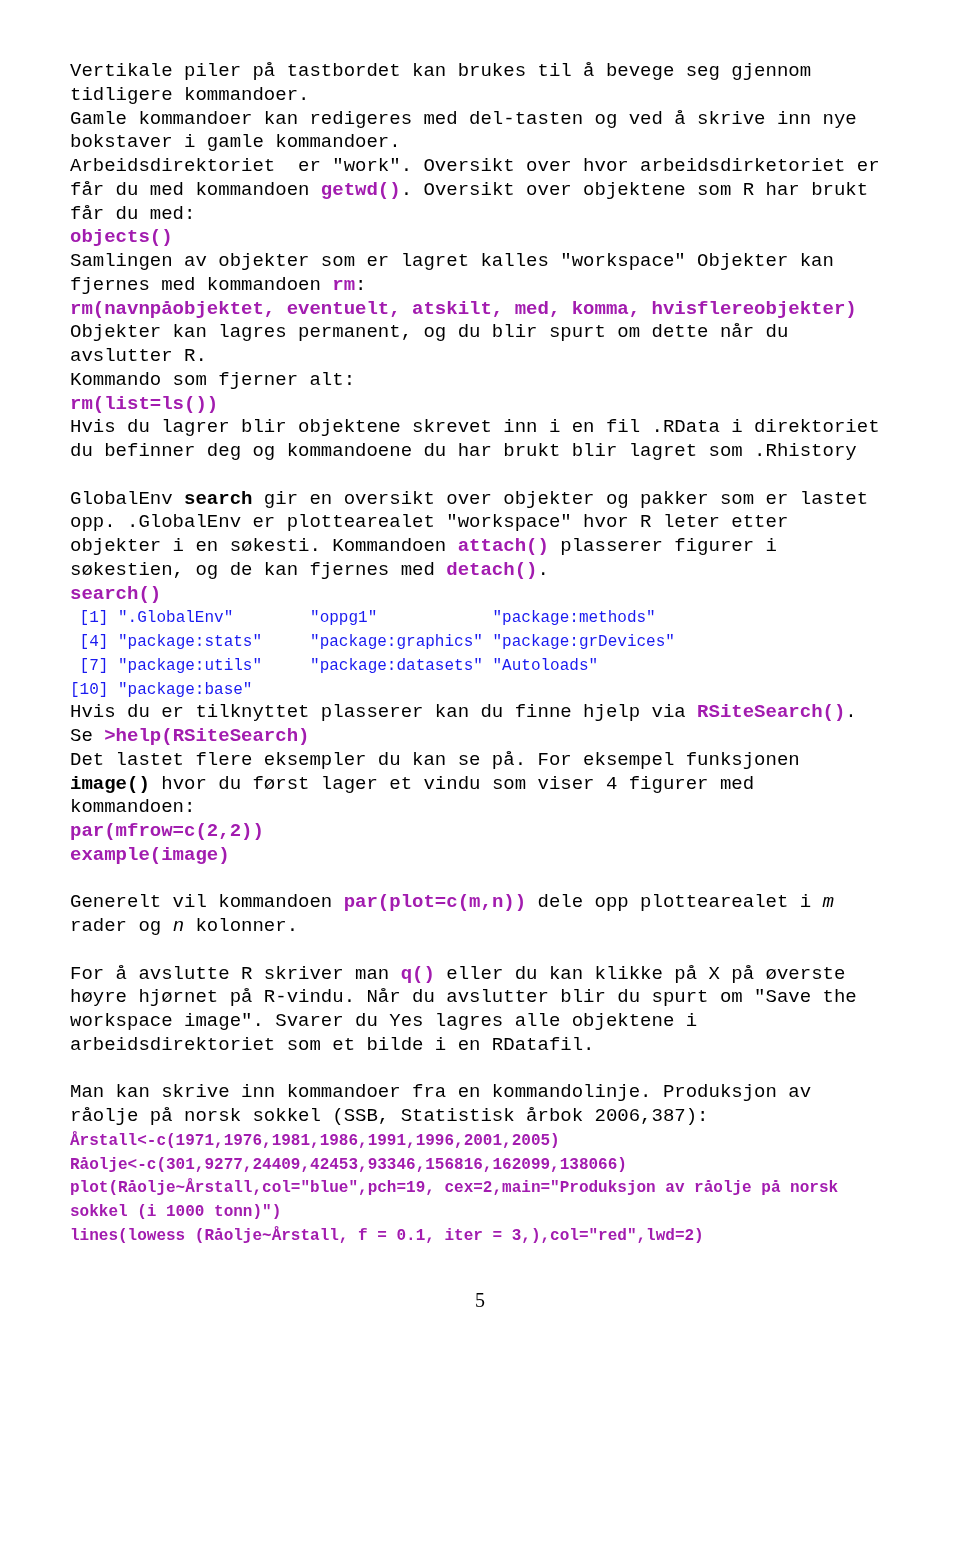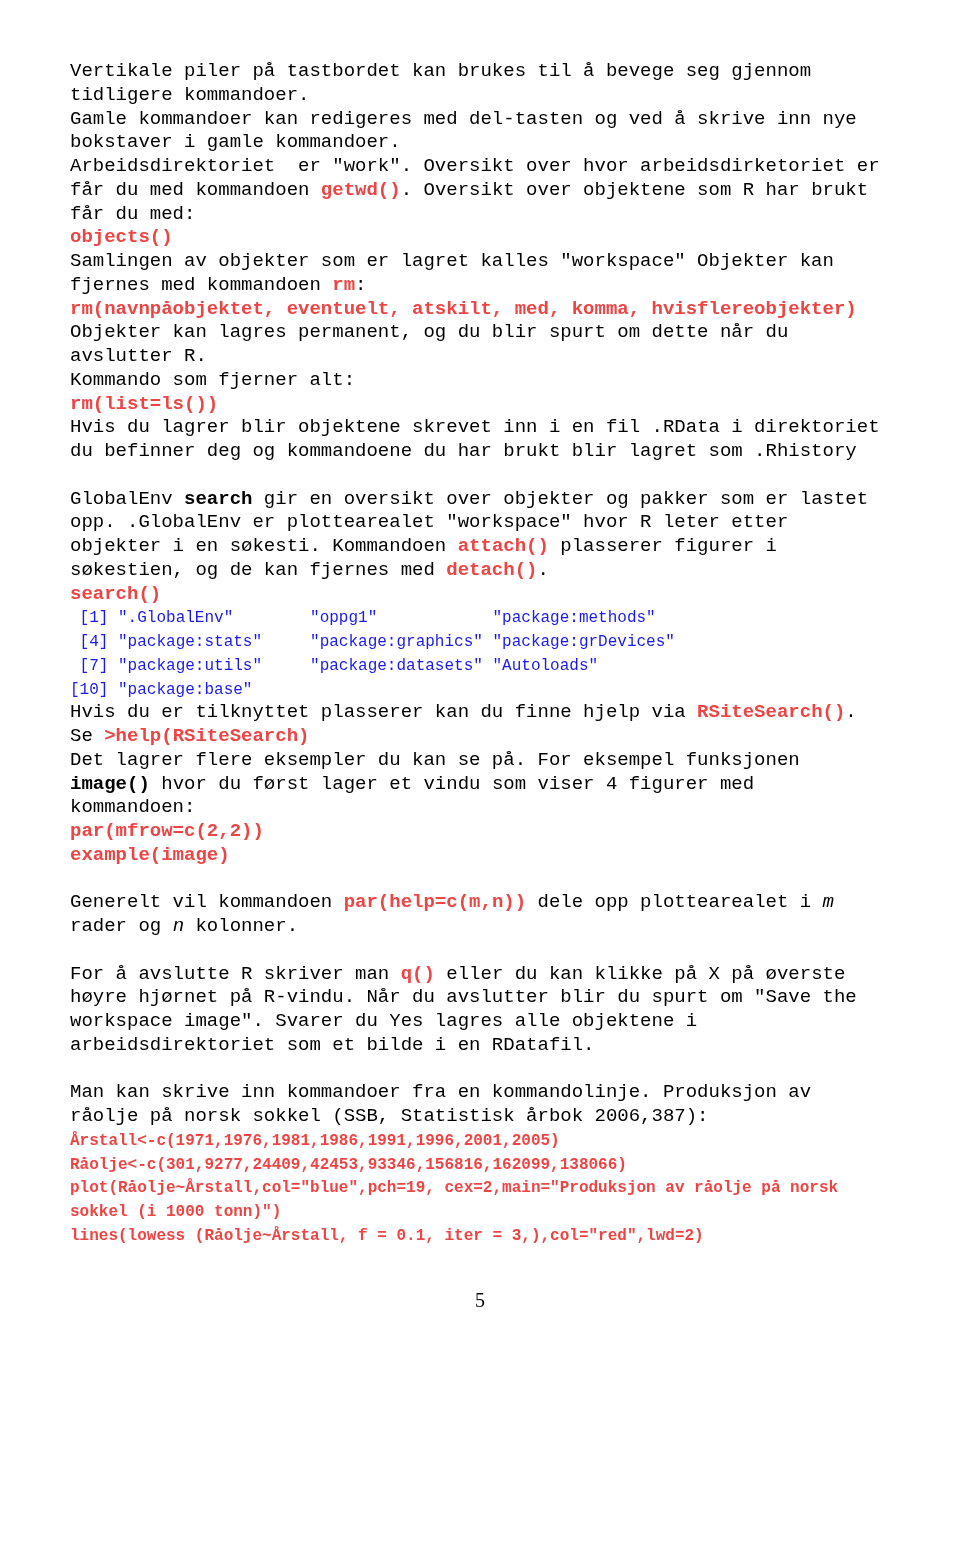--- a/index.html
+++ b/index.html
@@ -7,21 +7,21 @@
     background: #fff;
     margin: 0;
     padding: 60px 70px 40px 70px;
     width: 960px;
     box-sizing: border-box;
     color: #000;
     font-size: 19px;
     line-height: 1.25;
   }
   .block { white-space: pre-wrap; }
-  .red { color: #ef4444; }
+  .red { color: #a21caf; }
   .blue { color: #1a1af0; }
   .bold { font-weight: bold; }
   .italic { font-style: italic; }
   .small { font-size: 16px; }
   .pagefoot { text-align: center; margin-top: 40px; font-family: "Times New Roman", serif; font-size: 20px; }
 </style>
 </head>
 <body>
 
 
@@ -39,27 +39,27 @@
 
 <br>
 
 <div class="block"><span>GlobalEnv </span><span class="bold">search</span><span> gir en oversikt over objekter og pakker som er lastet opp. .GlobalEnv er plottearealet "workspace" hvor R leter etter objekter i en søkesti. Kommandoen </span><span class="red bold">attach()</span><span> plasserer figurer i søkestien, og de kan fjernes med </span><span class="red bold">detach()</span><span>.</span>
 <span class="red bold">search()</span>
 <span class="blue small"> [1] ".GlobalEnv"        "oppg1"            "package:methods"</span>
 <span class="blue small"> [4] "package:stats"     "package:graphics" "package:grDevices"</span>
 <span class="blue small"> [7] "package:utils"     "package:datasets" "Autoloads"</span>
 <span class="blue small">[10] "package:base"</span>
 <span>Hvis du er tilknyttet plasserer kan du finne hjelp via </span><span class="red bold">RSiteSearch()</span><span>. Se </span><span class="red bold">&gt;help(RSiteSearch)</span>
-<span>Det lagrer flere eksempler du kan se på. For eksempel funksjonen </span><span class="bold">image()</span><span> hvor du først lager et vindu som viser 4 figurer med kommandoen:</span>
+<span>Det lastet flere eksempler du kan se på. For eksempel funksjonen </span><span class="bold">image()</span><span> hvor du først lager et vindu som viser 4 figurer med kommandoen:</span>
 <span class="red bold">par(mfrow=c(2,2))</span>
 <span class="red bold">example(image)</span></div>
 
 <br>
 
-<div class="block"><span>Generelt vil kommandoen </span><span class="red bold">par(help=c(m,n))</span><span> dele opp plottearealet i </span><span class="italic">m</span><span> rader og </span><span class="italic">n</span><span> kolonner.</span></div>
+<div class="block"><span>Generelt vil kommandoen </span><span class="red bold">par(plot=c(m,n))</span><span> dele opp plottearealet i </span><span class="italic">m</span><span> rader og </span><span class="italic">n</span><span> kolonner.</span></div>
 
 <br>
 
 <div class="block"><span>For å avslutte R skriver man </span><span class="red bold">q()</span><span> eller du kan klikke på X på øverste høyre hjørnet på R-vindu. Når du avslutter blir du spurt om "Save the workspace image". Svarer du Yes lagres alle objektene i arbeidsdirektoriet som et bilde i en RDatafil.</span></div>
 
 <br>
 
 <div class="block"><span>Man kan skrive inn kommandoer fra en kommandolinje. Produksjon av råolje på norsk sokkel (SSB, Statistisk årbok 2006,387):</span>
 <span class="red bold small">Årstall&lt;-c(1971,1976,1981,1986,1991,1996,2001,2005)</span>
 <span class="red bold small">Råolje&lt;-c(301,9277,24409,42453,93346,156816,162099,138066)</span>

